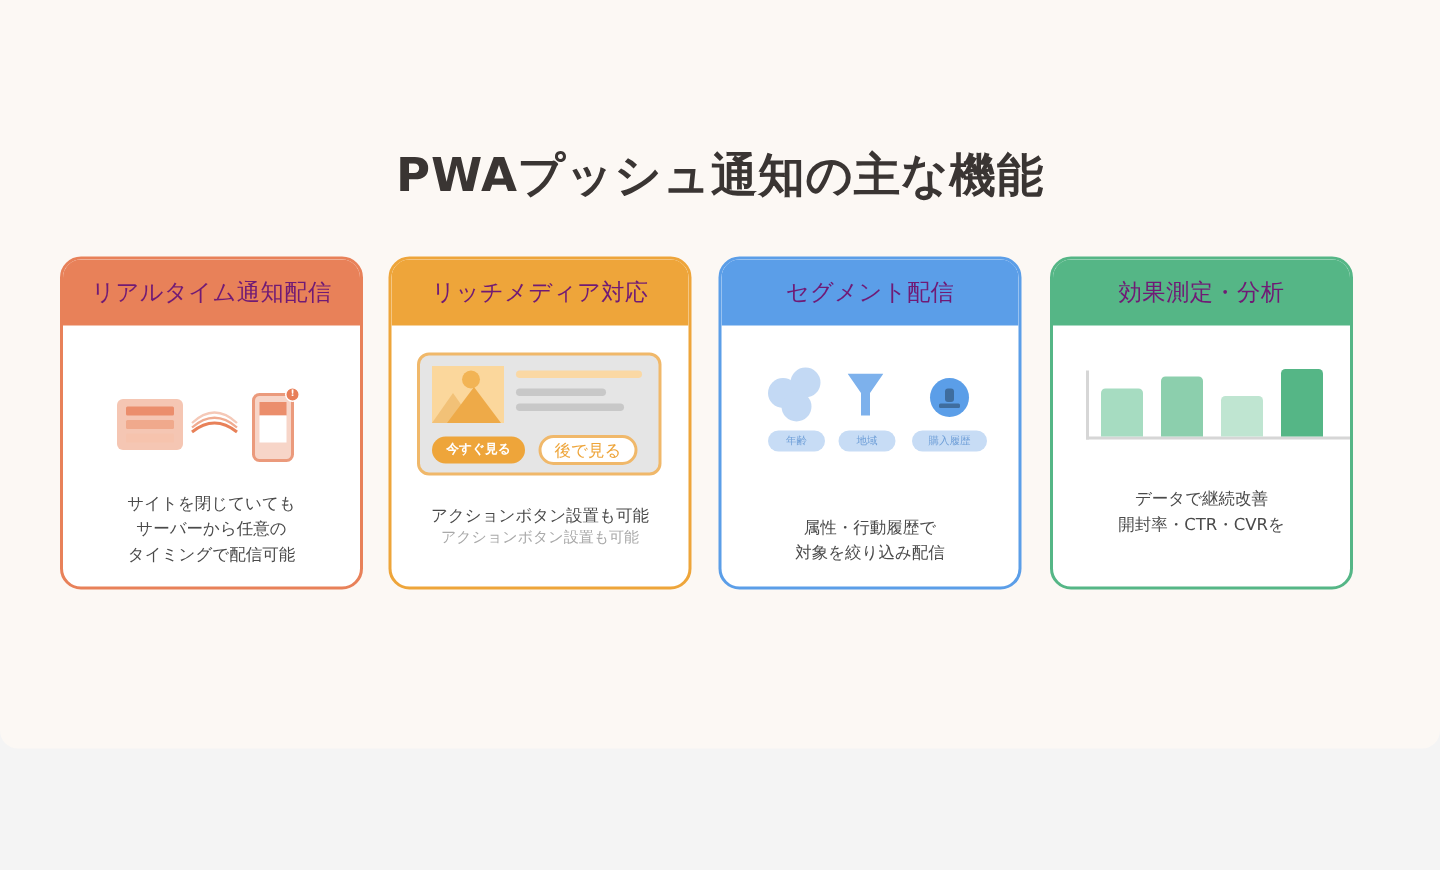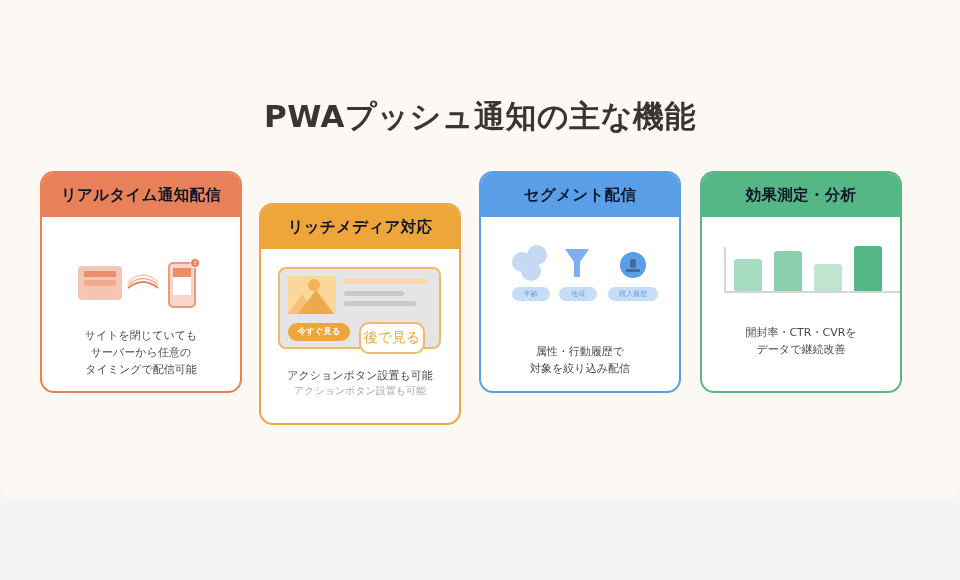--- a/index.html
+++ b/index.html
@@ -23,21 +23,21 @@
   }
   .card {
     position: absolute; top: 171px; height: 222px; width: 202px;
     background: #ffffff;
     border: 2px solid var(--c);
     border-radius: 14px;
     overflow: hidden;
   }
   .card-header {
     height: 44px; background: var(--c);
-    color: #0f172a; font-weight: bold; font-size: 15.5px;
+    color: #701a75; font-weight: normal; font-size: 15.5px;
     display: flex; align-items: center; justify-content: center;
     letter-spacing: 0.3px;
   }
   .card-body { position: relative; height: 176px; }
   .desc {
     position: absolute; left: 0; width: 100%;
     text-align: center; font-size: 11px; line-height: 17px; color: #4a4a4a;
   }
   .desc .sub { color: #a9a9a9; font-size: 10px; line-height: 14px; text-align: center; }
 
@@ -49,21 +49,21 @@
   .c1-phone .scr-top { position: absolute; left: 3px; top: 4px; width: 18px; height: 9px; background: #eb8e6c; }
   .c1-phone .scr { position: absolute; left: 3px; top: 13px; width: 18px; height: 18px; background: #ffffff; }
   .c1-badge { position: absolute; left: 112px; top: -4px; width: 10px; height: 10px; border-radius: 50%; background: #e87f59; border: 1px solid #fff; color: #fff; font-size: 6px; line-height: 8px; text-align: center; font-weight: bold; }
   .c1-wave { position: absolute; left: 48px; top: 6px; }
 
   
   .ill2 { position: absolute; left: 17px; top: 18px; width: 163px; height: 82px; background: #e5e5e5; border: 2px solid #f0b86a; border-radius: 8px; }
   .ill2 .img { position: absolute; left: 8px; top: 7px; width: 48px; height: 38px; background: #fbd79c; overflow: hidden; }
   .ill2 .bar { position: absolute; height: 5px; border-radius: 3px; }
   .btn-now { position: absolute; left: 8px; top: 54px; width: 62px; height: 18px; border-radius: 9px; background: #eea53a; color: #fff; font-size: 8.5px; font-weight: bold; display: flex; align-items: center; justify-content: center; }
-  .btn-later { position: absolute; left: 79px; top: 53px; width: 66px; height: 32px; border-radius: 10px; background: #fff; border: 2px solid #f0b86a; color: #eea53a; font-size: 14px; display: flex; align-items: center; justify-content: center; }
+  .btn-later { position: absolute; left: 79px; top: 53px; width: 66px; height: 20px; border-radius: 10px; background: #fff; border: 2px solid #f0b86a; color: #eea53a; font-size: 11px; display: flex; align-items: center; justify-content: center; }
 
   
   .ill3 { position: absolute; left: 28px; top: 26px; width: 150px; height: 60px; }
   .tag { position: absolute; top: 44px; height: 14px; border-radius: 7px; background: #c7dcf5; color: #6f9fd8; font-size: 7px; display: flex; align-items: center; justify-content: center; }
 
   
   .ill4 { position: absolute; left: 22px; top: 30px; width: 178px; height: 50px; }
   .ill4 .axis-y { position: absolute; left: 0; top: 0; width: 2px; height: 46px; background: #d6d6d6; }
   .ill4 .axis-x { position: absolute; left: 0; top: 44px; width: 176px; height: 2px; background: #d6d6d6; }
   .ill4 .col { position: absolute; bottom: 6px; width: 28px; border-radius: 3px 3px 0 0; }
@@ -96,21 +96,21 @@
       <div class="c1-badge">!</div>
     </div>
     <div class="desc" style="top:110px;">
       <div>サイトを閉じていても</div>
       <div>サーバーから任意の</div>
       <div>タイミングで配信可能</div>
     </div>
   </div>
 </div>
 
-<div class="card" style="left:259px;margin-top:32px; --c:#eea53a;">
+<div class="card" style="left:259px; --c:#eea53a;">
   <div class="card-header">リッチメディア対応</div>
   <div class="card-body">
     <div class="ill2">
       <div class="img">
         <svg width="48" height="38" viewBox="0 0 48 38">
           <circle cx="26" cy="9" r="6" fill="#f2b455"></circle>
           <polygon points="0,38 14,18 28,38" fill="#f2c177"></polygon>
           <polygon points="10,38 28,14 46,38" fill="#eeaa48"></polygon>
         </svg>
       </div>
@@ -160,17 +160,17 @@
   <div class="card-body">
     <div class="ill4">
       <div class="axis-y"></div>
       <div class="axis-x"></div>
       <div class="col" style="left:10px; height:32px; background:#a6dcc1;"></div>
       <div class="col" style="left:50px; height:40px; background:#8ccfad;"></div>
       <div class="col" style="left:90px; height:27px; background:#bfe5d1;"></div>
       <div class="col" style="left:130px; height:45px; background:#55b686;"></div>
     </div>
     <div class="desc" style="top:107px;">
+      <div>データで継続改善</div>
       <div>開封率・CTR・CVRを</div>
-      <div>データで継続改善</div>
     </div>
   </div>
 </div>
 
 </body></html>

